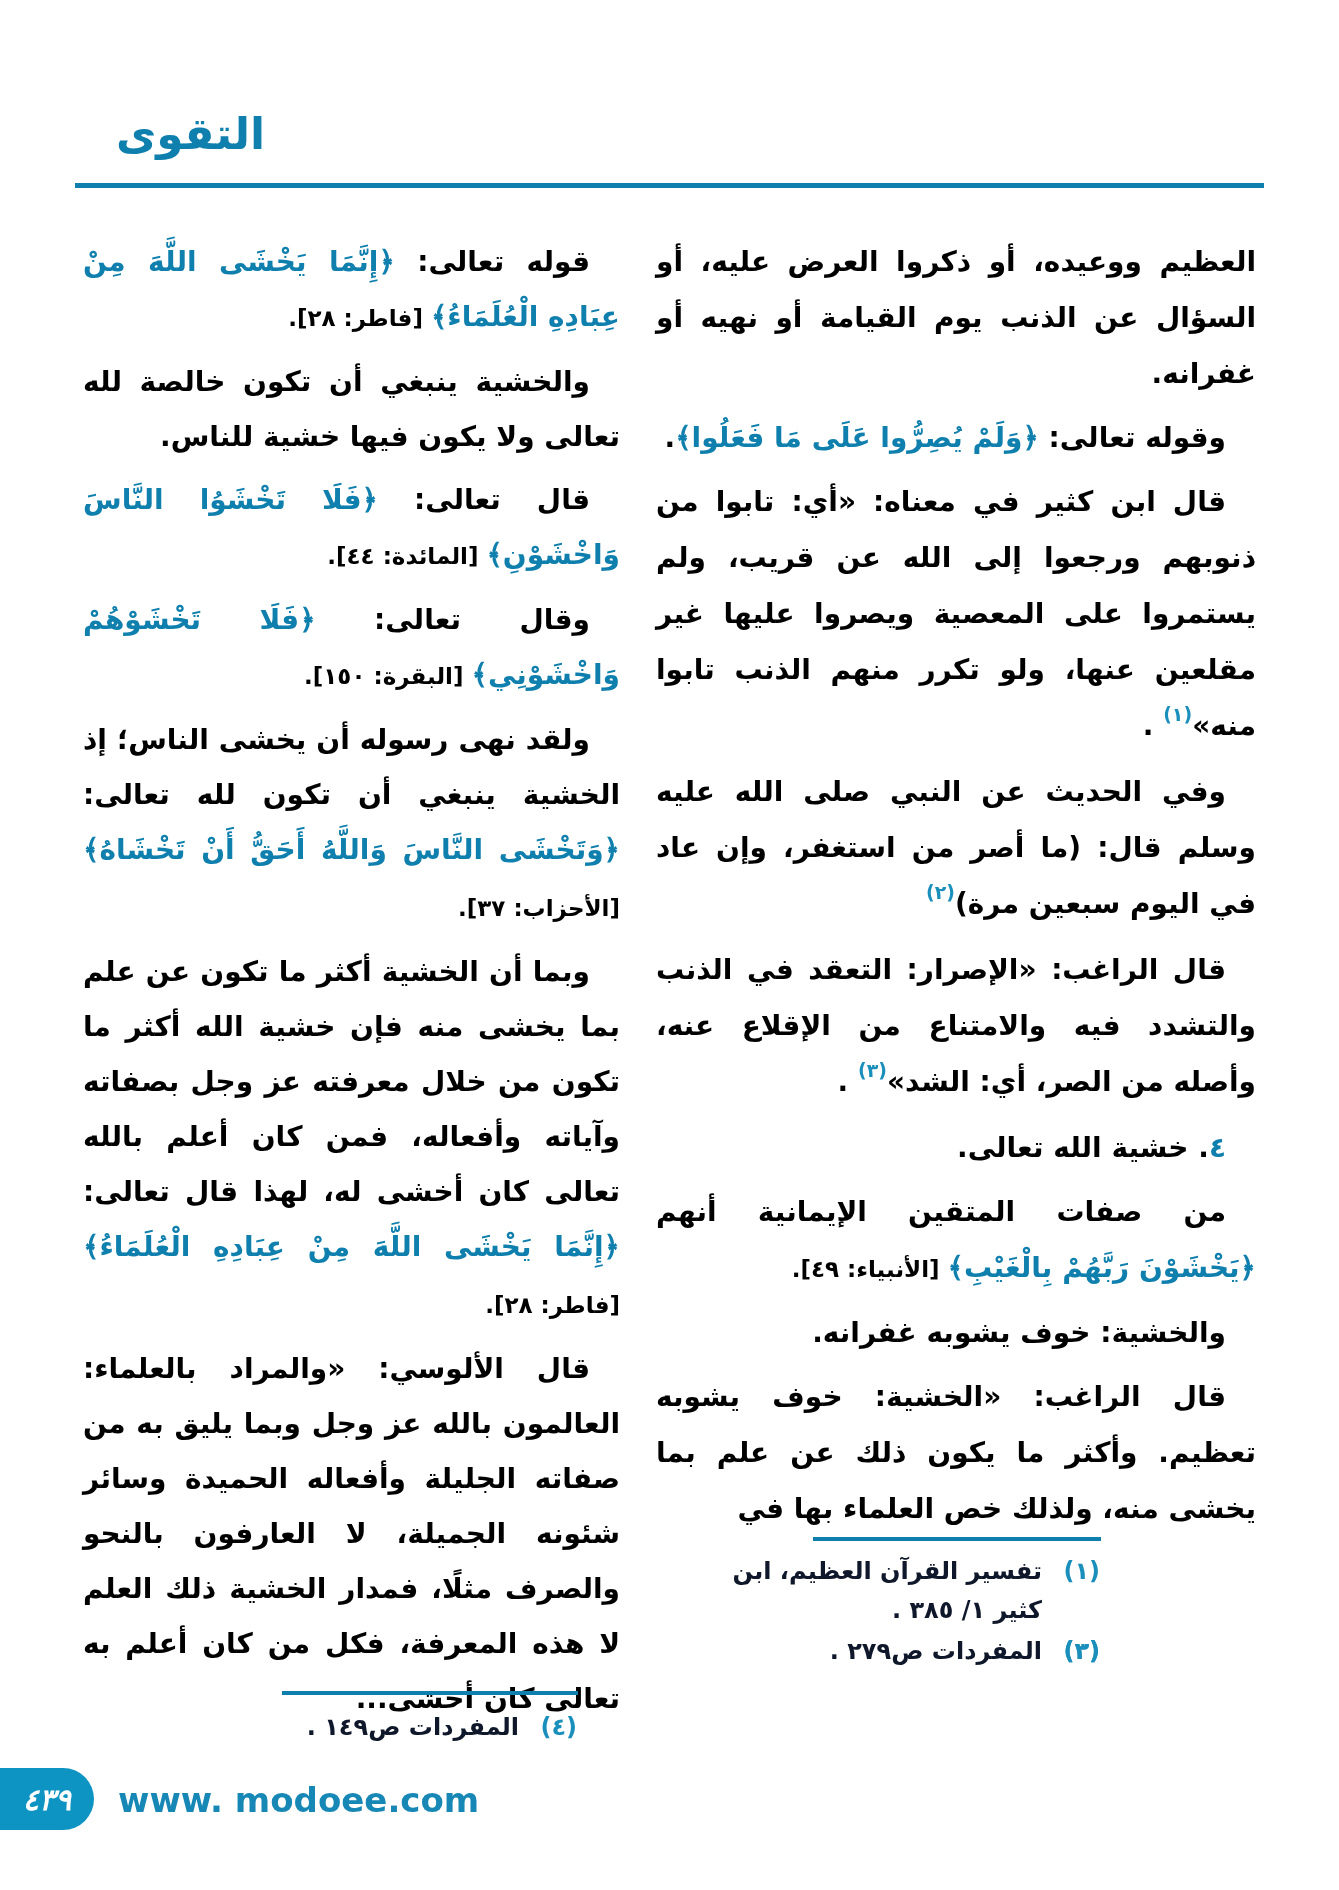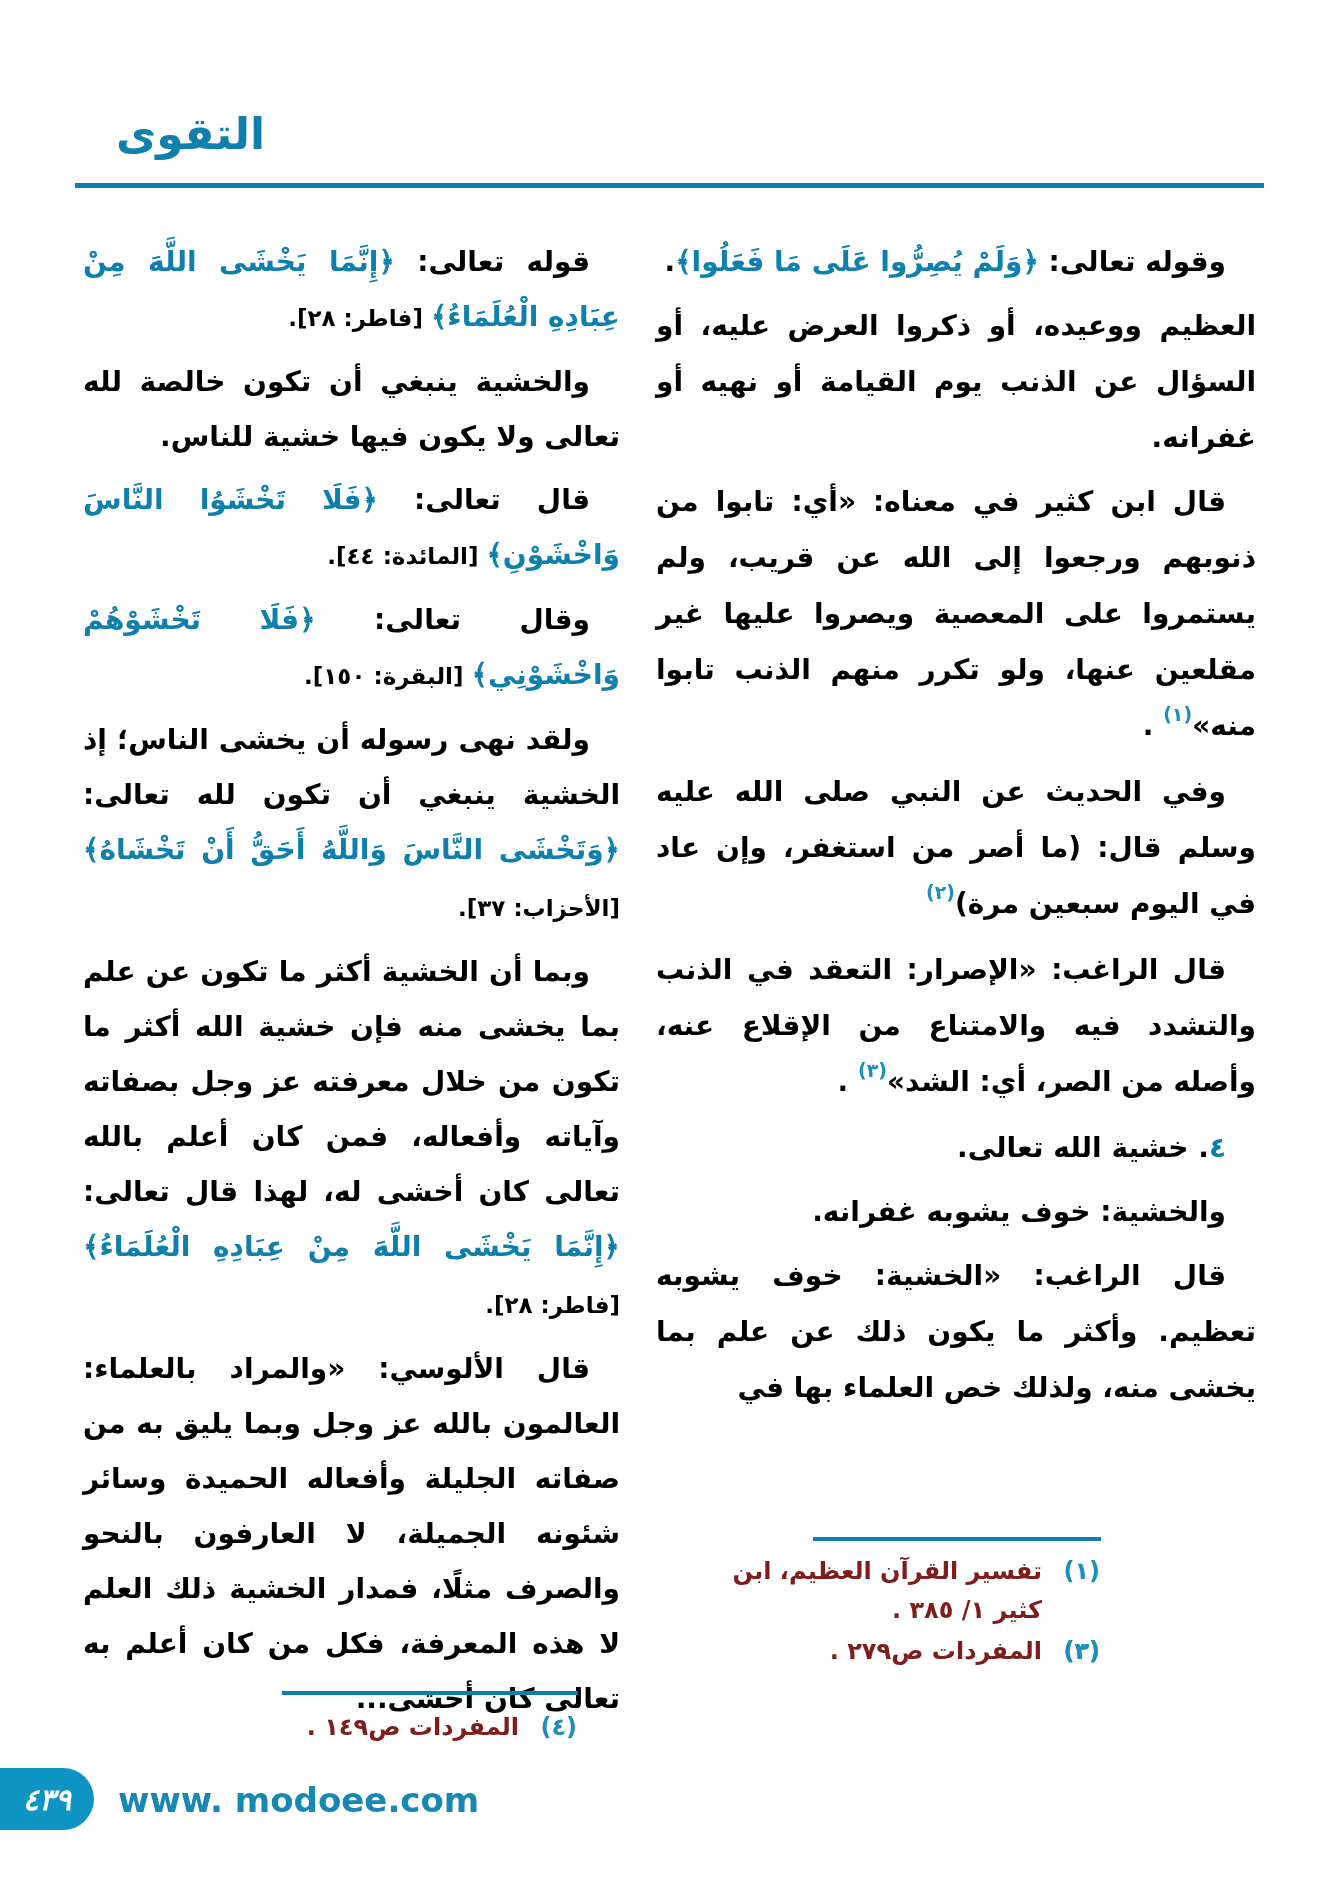--- a/index.html
+++ b/index.html
@@ -54,21 +54,21 @@
   .fn-rule-right{left:813px;top:1537px;width:288px;}
   .fn-rule-left{left:282px;top:1691px;width:296px;}
   .fn-block{
     position:absolute;direction:rtl;text-align:right;
     font-size:24px;font-weight:bold;line-height:39px;
   }
   .fn-block-right{right:239px;top:1552px;width:408px;}
   .fn-block-left{right:762px;top:1708px;width:310px;}
   .fn{position:relative;padding-right:58px;margin:0 0 2px 0;}
   .fn-m{position:absolute;right:0;top:0;color:var(--marker);}
-  .fn-t{color:#7f1d1d;}
+  .fn-t{color:#0f172a;}
   
   .page-tab{
     position:absolute;left:0;top:1768px;
     width:94px;height:62px;
     background:var(--tab);
     border-radius:0 31px 31px 0;
     display:flex;align-items:center;justify-content:center;font-style:italic;
   }
   .page-tab span{
     color:#ffffff;font-size:30px;font-weight:bold;direction:rtl;
@@ -82,26 +82,27 @@
 </head>
 <body>
 
 <div class="page">
 
   <div class="chapter-title">التقوى</div>
 
   <div class="top-rule"></div>
 
   <div class="col col-right" id="col-right">
+      <div class="para flush"><span class="seg-body">العظيم ووعيده، أو ذكروا العرض عليه، أو السؤال عن الذنب يوم القيامة أو نهيه أو غفرانه.</span></div>
       <div class="para"><span class="seg-body">وقوله تعالى: </span><span class="seg-verse">﴿وَلَمْ يُصِرُّوا عَلَى مَا فَعَلُوا﴾</span><span class="seg-body">.</span></div>
-      <div class="para flush"><span class="seg-body">العظيم ووعيده، أو ذكروا العرض عليه، أو السؤال عن الذنب يوم القيامة أو نهيه أو غفرانه.</span></div>
       <div class="para"><span class="seg-body">قال ابن كثير في معناه: «أي: تابوا من ذنوبهم ورجعوا إلى الله عن قريب، ولم يستمروا على المعصية ويصروا عليها غير مقلعين عنها، ولو تكرر منهم الذنب تابوا منه»</span><span class="seg-fnref">(١)</span><span class="seg-body"> .</span></div>
       <div class="para"><span class="seg-body">وفي الحديث عن النبي صلى الله عليه وسلم قال: (ما أصر من استغفر، وإن عاد في اليوم سبعين مرة)</span><span class="seg-fnref">(٢)</span></div>
       <div class="para"><span class="seg-body">قال الراغب: «الإصرار: التعقد في الذنب والتشدد فيه والامتناع من الإقلاع عنه، وأصله من الصر، أي: الشد»</span><span class="seg-fnref">(٣)</span><span class="seg-body"> .</span></div>
       <div class="para"><span class="seg-heading-num">٤</span><span class="seg-body">. خشية الله تعالى.</span></div>
+      <div class="para"><span class="seg-body">من صفات المتقين الإيمانية أنهم </span><span class="seg-verse">﴿يَخْشَوْنَ رَبَّهُمْ بِالْغَيْبِ﴾</span><span class="seg-ref"> [الأنبياء: ٤٩].</span></div>
       <div class="para"><span class="seg-body">والخشية: خوف يشوبه غفرانه.</span></div>
       <div class="para"><span class="seg-body">قال الراغب: «الخشية: خوف يشوبه تعظيم. وأكثر ما يكون ذلك عن علم بما يخشى منه، ولذلك خص العلماء بها في</span></div>
     </div>
 
   <div class="col col-left" id="col-left">
       <div class="para"><span class="seg-body">قوله تعالى: </span><span class="seg-verse">﴿إِنَّمَا يَخْشَى اللَّهَ مِنْ عِبَادِهِ الْعُلَمَاءُ﴾</span><span class="seg-ref"> [فاطر: ٢٨].</span></div>
       <div class="para"><span class="seg-body">والخشية ينبغي أن تكون خالصة لله تعالى ولا يكون فيها خشية للناس.</span></div>
       <div class="para"><span class="seg-body">قال تعالى: </span><span class="seg-verse">﴿فَلَا تَخْشَوُا النَّاسَ وَاخْشَوْنِ﴾</span><span class="seg-ref"> [المائدة: ٤٤].</span></div>
       <div class="para"><span class="seg-body">وقال تعالى: </span><span class="seg-verse">﴿فَلَا تَخْشَوْهُمْ وَاخْشَوْنِي﴾</span><span class="seg-ref"> [البقرة: ١٥٠].</span></div>
       <div class="para"><span class="seg-body">ولقد نهى رسوله أن يخشى الناس؛ إذ الخشية ينبغي أن تكون لله تعالى: </span><span class="seg-verse">﴿وَتَخْشَى النَّاسَ وَاللَّهُ أَحَقُّ أَنْ تَخْشَاهُ﴾</span><span class="seg-ref"> [الأحزاب: ٣٧].</span></div>

